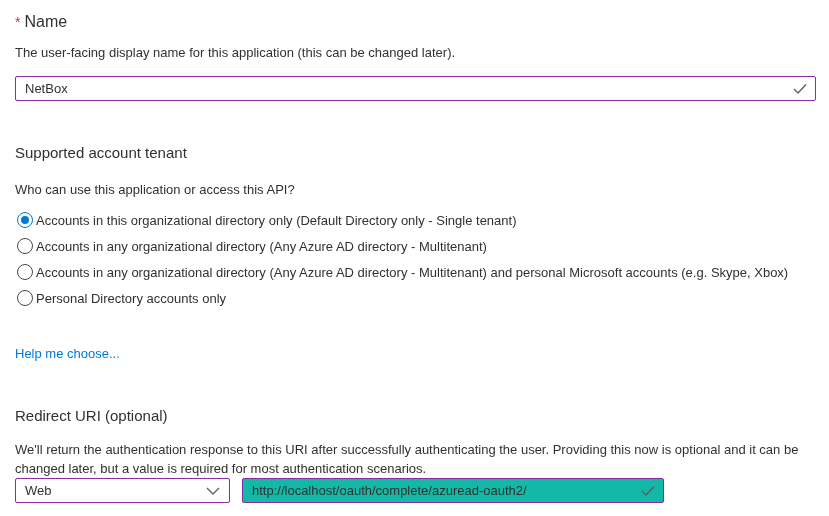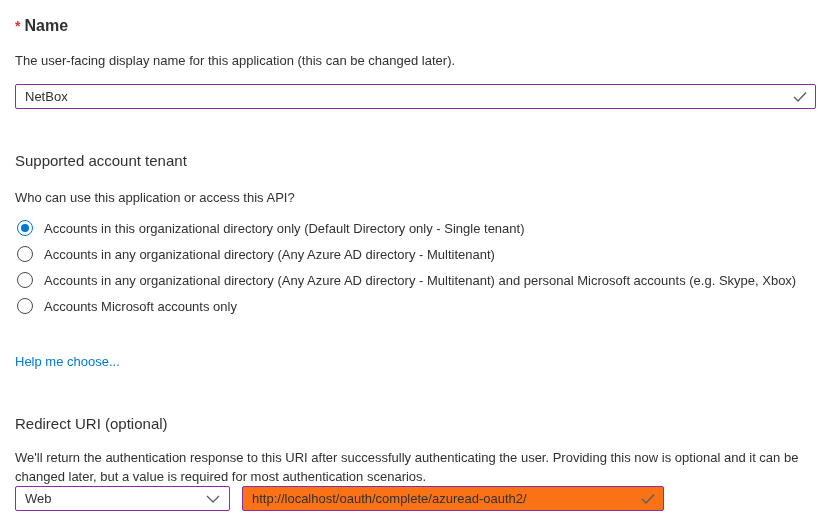--- a/index.html
+++ b/index.html
@@ -5,21 +5,21 @@
   * { margin: 0; padding: 0; box-sizing: border-box; }
   html, body { background: #ffffff; }
   body {
     width: 829px; height: 516px; overflow: hidden;
     font-family: "Liberation Sans", sans-serif;
     color: #323130;
   }
   .page { padding: 12px 15px 0 15px; width: 829px; }
 
   
-  .field-title { font-size: 16px; font-weight: 700; line-height: 28px; color: #323130; }
+  .field-title { font-size: 16px; font-weight: 400; line-height: 20px; color: #323130; }
   .required-asterisk { color: #d13438; font-size: 14px; margin-right: 4px; }
   .field-desc { margin-top: 12px; font-size: 13px; line-height: 18px; color: #323130; }
 
   .text-input {
     margin-top: 14px; position: relative;
     width: 801px; height: 25px;
     border: 1px solid #8a2da5; border-radius: 2px;
     background: #ffffff;
     display: flex; align-items: center;
     padding: 0 30px 0 9px;
@@ -38,42 +38,42 @@
     width: 16px; height: 16px; border-radius: 50%;
     border: 1px solid #4b4a48; background: #fff;
     display: flex; align-items: center; justify-content: center;
     flex: 0 0 auto; margin-left: 2px;
   }
   .radio-row.checked .radio-circle { border-color: #0078d4; }
   .radio-row.checked .radio-circle::after {
     content: ""; display: block; width: 8px; height: 8px;
     border-radius: 50%; background: #0078d4;
   }
-  .radio-label { margin-left: 11px; font-size: 13px; color: #323130; white-space: nowrap; }
+  .radio-label { margin-left: 3px; font-size: 13px; color: #323130; white-space: nowrap; }
 
   .help-link {
     display: inline-block; margin-top: 35px;
     font-size: 13px; color: #0078d4; text-decoration: none; cursor: pointer;
   }
 
   
   .sec-redirect .section-heading { margin-top: 44px; }
   .redirect-desc { margin-top: 14px; font-size: 13px; line-height: 19px; max-width: 803px; }
 
   .controls-row { margin-top: 0; display: flex; align-items: center; }
   .platform-select {
     position: relative; width: 215px; height: 25px;
     border: 1px solid #8a2da5; border-radius: 2px; background: #fff;
     display: flex; align-items: center; padding: 0 30px 0 9px;
     font-size: 13px; color: #323130; cursor: pointer;
   }
   .platform-select .chev { position: absolute; right: 9px; top: 50%; transform: translateY(-50%); }
   .uri-input {
     position: relative; margin-left: 12px; width: 422px; height: 25px;
-    border: 1px solid #8a2da5; border-radius: 2px; background: #f97316;
+    border: 1px solid #8a2da5; border-radius: 2px; background: #14b8a6;
     display: flex; align-items: center; padding: 0 30px 0 9px;
     font-size: 13px; color: #323130;
   }
   .uri-input .check { position: absolute; right: 8px; top: 50%; transform: translateY(-50%); }
 
   svg { display: block; }
 </style>
 </head>
 <body>
 
@@ -106,21 +106,21 @@
       <div class="radio-row">
         <span class="radio-circle"></span>
         <span class="radio-label">Accounts in any organizational directory (Any Azure AD directory - Multitenant)</span>
       </div>
       <div class="radio-row">
         <span class="radio-circle"></span>
         <span class="radio-label">Accounts in any organizational directory (Any Azure AD directory - Multitenant) and personal Microsoft accounts (e.g. Skype, Xbox)</span>
       </div>
       <div class="radio-row">
         <span class="radio-circle"></span>
-        <span class="radio-label">Accounts Microsoft accounts only</span>
+        <span class="radio-label">Personal Directory accounts only</span>
       </div>
     </div>
 
     <a class="help-link">Help me choose...</a>
   </section>
 
   <section class="sec-redirect">
     <h3 class="section-heading">Redirect URI (optional)</h3>
     <p class="redirect-desc">We'll return the authentication response to this URI after successfully authenticating the user. Providing this now is optional and it can be changed later, but a value is required for most authentication scenarios.</p>
 

